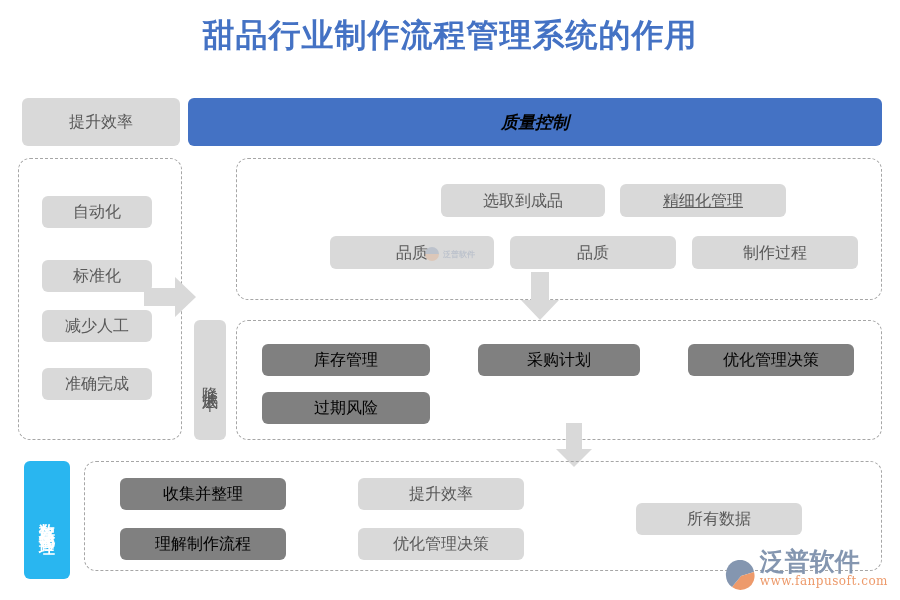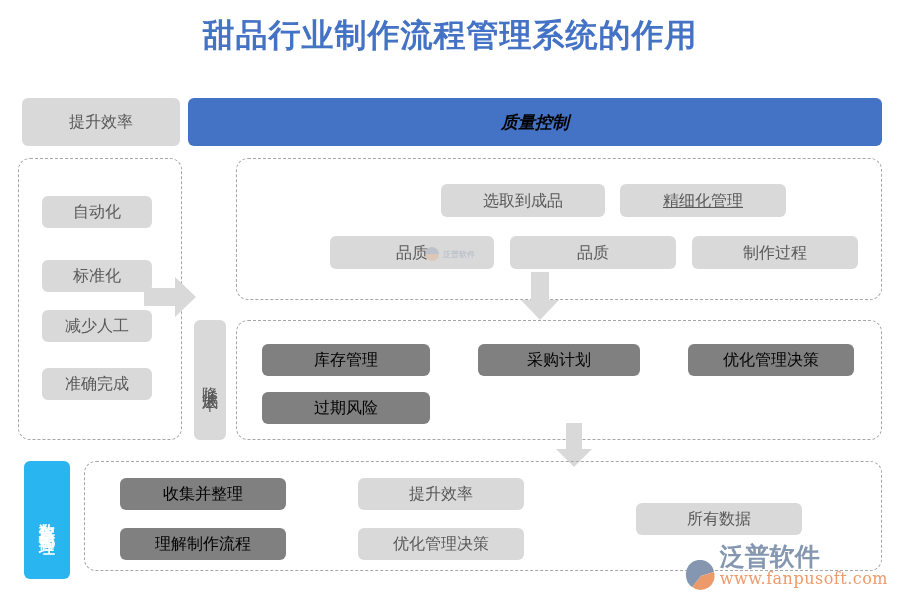--- a/index.html
+++ b/index.html
@@ -52,21 +52,21 @@
 
   .logo{position:absolute;right:12px;bottom:10px;display:flex;align-items:flex-end;}
   .logo .mark{position:relative;width:34px;height:30px;margin-right:2px;}
   .logo .ltext{display:flex;flex-direction:column;align-items:flex-start;}
   .logo .lname{
     font-family:"DejaVu Sans","Liberation Sans",sans-serif;
     font-size:25px;font-weight:bold;color:#8496b0;line-height:1;letter-spacing:0px;
   }
   .logo .lurl{
     font-family:"DejaVu Serif","Liberation Serif",serif;
-    font-size:16px;color:#ed9a6b;line-height:1.3;letter-spacing:.5px;
+    font-size:12px;color:#ed9a6b;line-height:1.3;letter-spacing:.5px;
   }
 </style>
 </head>
 <body>
 
 <div id="stage">
 
   <div class="title">甜品行业制作流程管理系统的作用</div>
 
   <div class="chip light" style="left:22px;top:98px;width:158px;height:48px;">提升效率</div>

